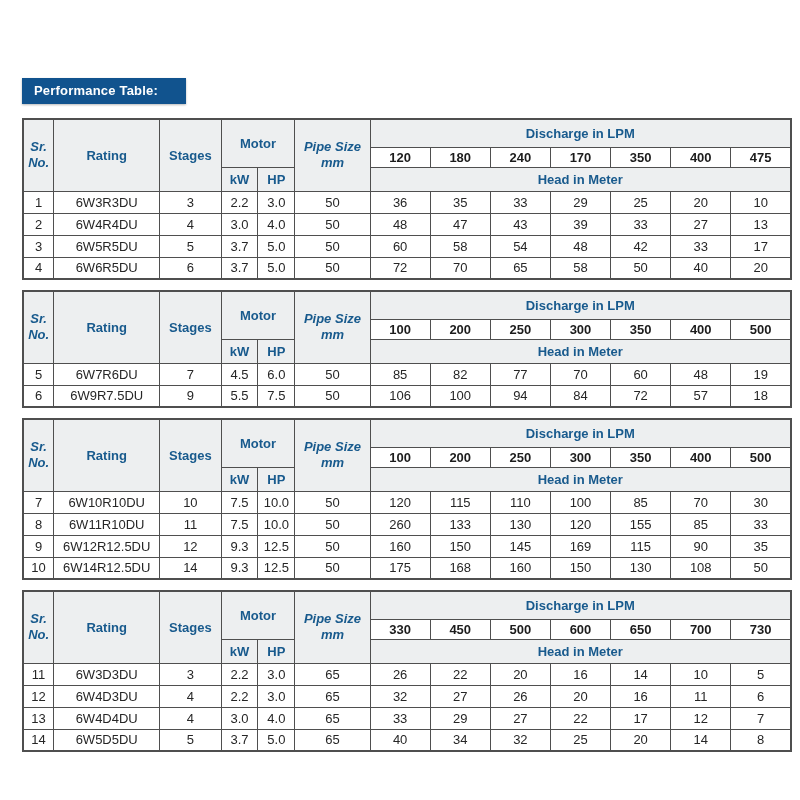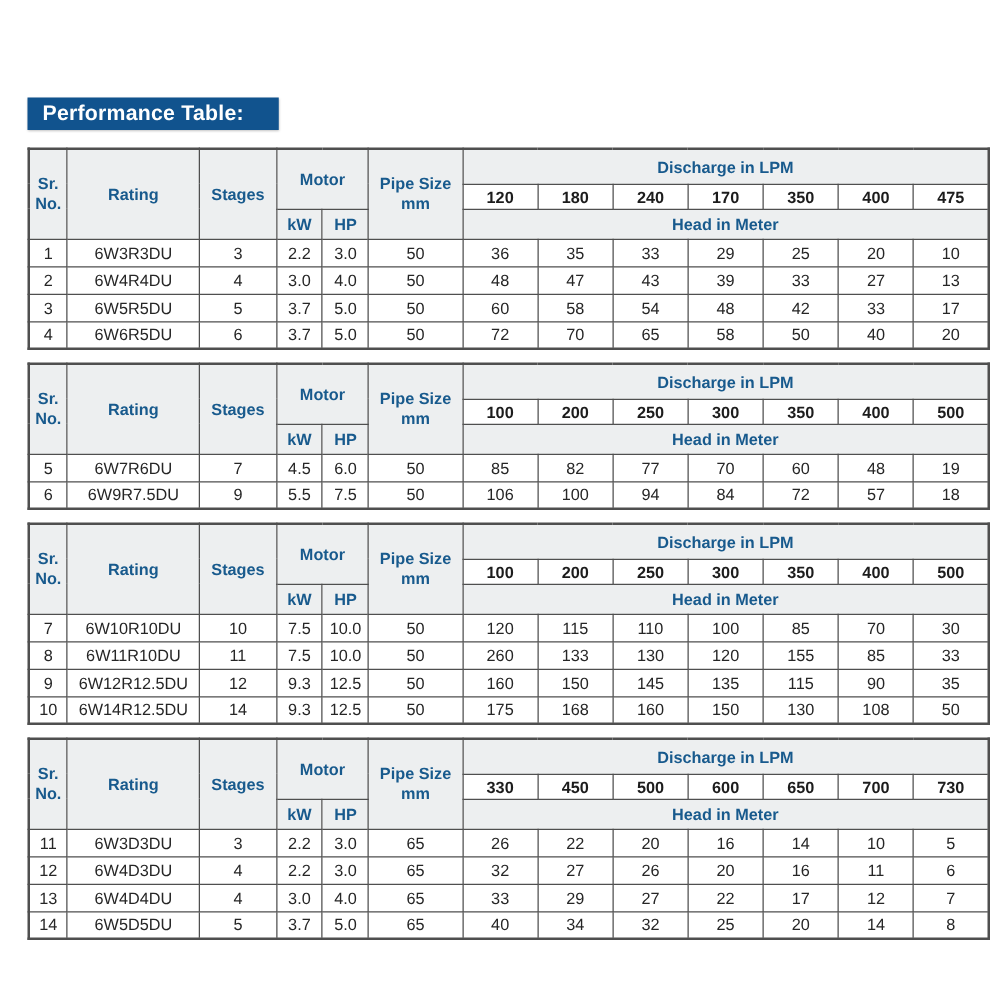--- a/index.html
+++ b/index.html
@@ -6,21 +6,21 @@
   html, body { width: 800px; height: 800px; background: #ffffff; }
   body { font-family: "Liberation Sans", "DejaVu Sans", sans-serif; }
 
   .page { padding: 78px 8px 0 22px; }
 
   .title-bar {
     display: inline-block;
     background: var(--title-bg, #11538e);
     color: var(--title-fg, #ffffff);
     font-weight: bold;
-    font-size: 17px;
+    font-size: 13px;
     line-height: 26px;
     height: 26px;
     padding: 0 28px 0 12px;
     margin-bottom: 14px;
     letter-spacing: 0.2px;
     box-shadow: 0 1px 2px rgba(0,0,0,0.28);
   }
 
   table.perf-table {
     width: 770px;
@@ -45,21 +45,21 @@
     background: #ffffff;
     color: #1c1c1c;
     font-weight: bold;
     font-size: 13px;
   }
   tr.row-a { height: 28px; }
   tr.row-b { height: 20px; }
   tr.row-c { height: 24px; }
   tbody tr { height: 22px; }
   tbody td { font-size: 13px; color: #262626; background: #ffffff; }
-  .two-line { white-space: pre-line; line-height: 1.25; }
+  .two-line { white-space: pre-line; line-height: 1.25; font-style: italic; }
 </style>
 </head>
 <body>
 
 <div class="page">
   <div class="title-bar">
     <span>Performance Table:</span>
   </div>
   <div id="tables">
   <table class="perf-table">
@@ -320,21 +320,21 @@
           <tr>
             <td>9</td>
             <td>6W12R12.5DU</td>
             <td>12</td>
             <td>9.3</td>
             <td>12.5</td>
             <td>50</td>
             <td>160</td>
             <td>150</td>
             <td>145</td>
-            <td>135</td>
+            <td>169</td>
             <td>115</td>
             <td>90</td>
             <td>35</td>
           </tr>
           <tr>
             <td>10</td>
             <td>6W14R12.5DU</td>
             <td>14</td>
             <td>9.3</td>
             <td>12.5</td>

